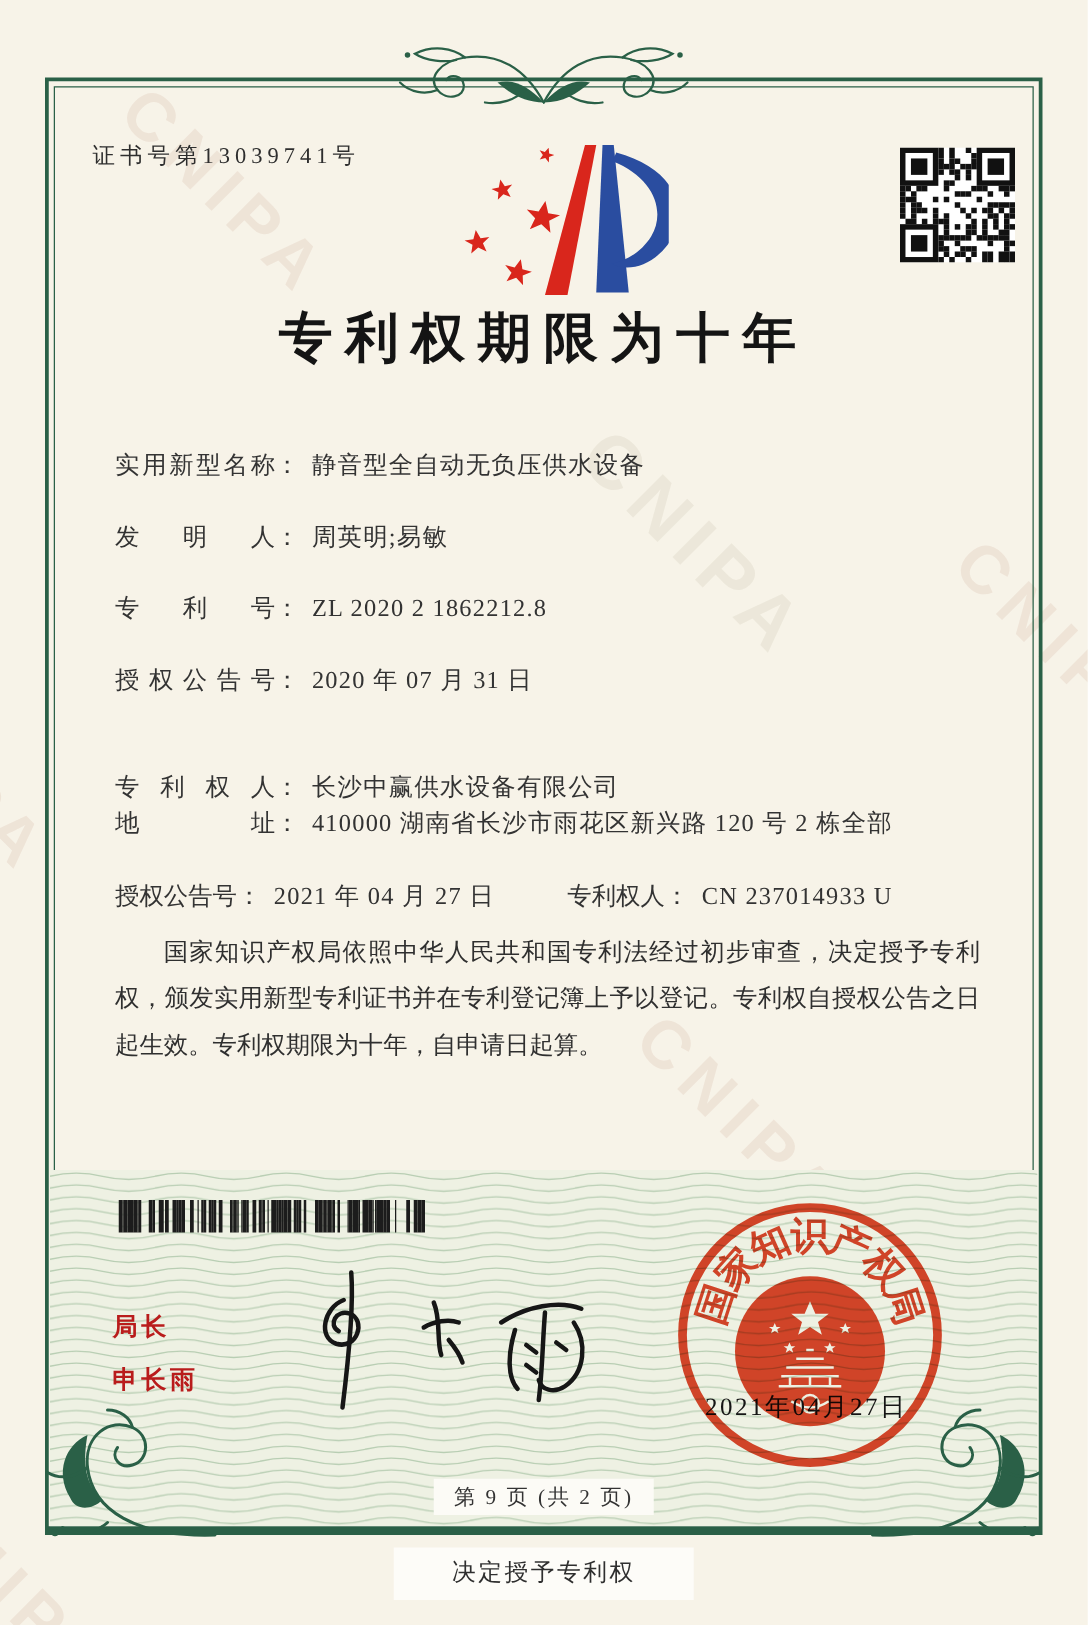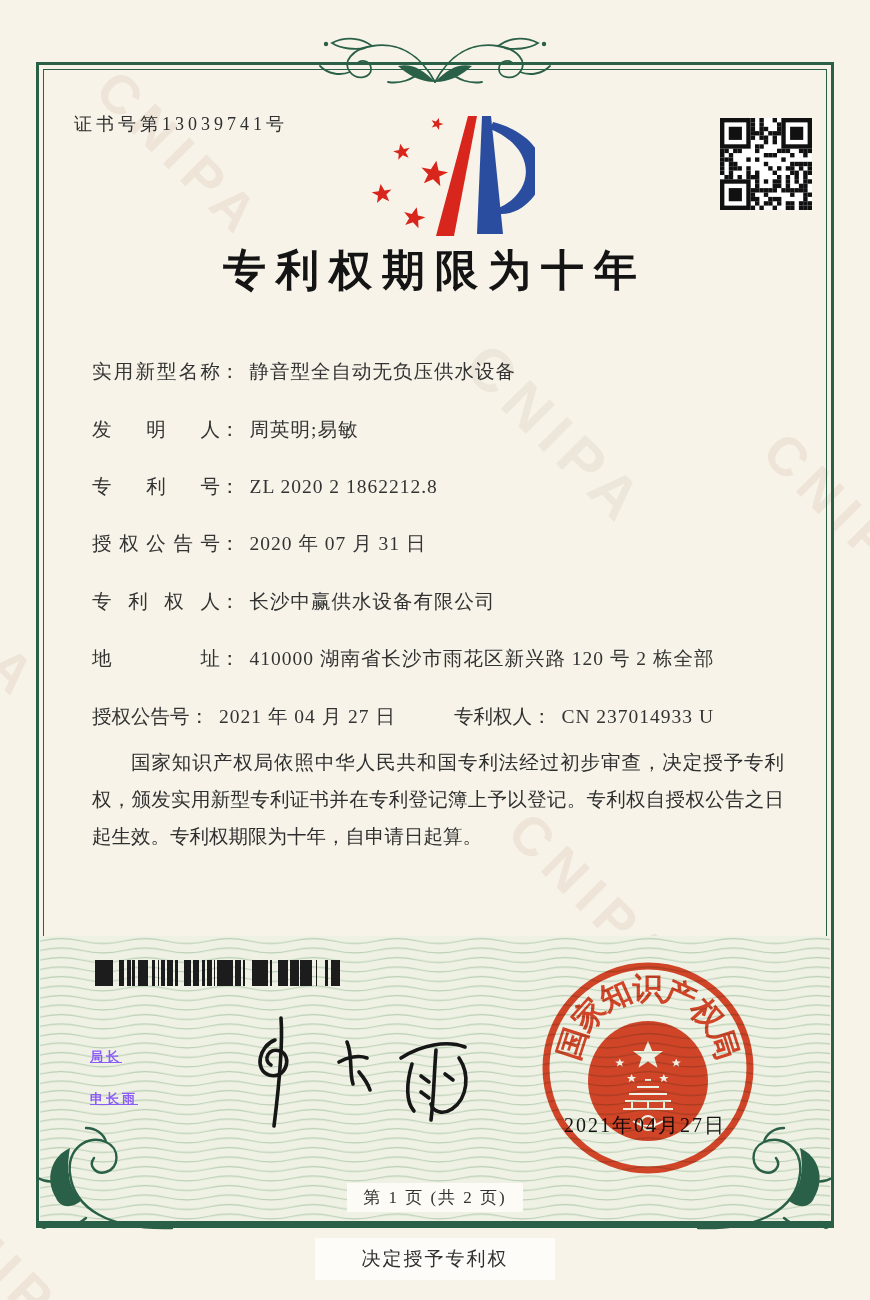--- a/index.html
+++ b/index.html
@@ -37,21 +37,21 @@
   .paras p{margin:0;text-indent:2em;}
 
   
   .waveband{left:40px;top:936px;width:790px;height:285px;}
 
   
   .barcode{left:95px;top:960px;width:248px;height:26px;display:flex;align-items:stretch;}
 
   
   .signer{font-family:"Liberation Sans","DejaVu Sans",sans-serif;font-weight:700;
-          font-size:13px;color:#8b5cf6;letter-spacing:3px;text-decoration:underline;}
+          font-size:20px;color:#b91c1c;letter-spacing:3px;}
   .signer-title{left:90px;top:1048px;}
   .signer-name{left:90px;top:1090px;}
 
   
   .sealdate{left:540px;top:1112px;width:210px;font-size:20px;color:#151515;
             letter-spacing:2px;text-align:center;}
 
   
   .pageinfo{left:0;top:1186px;width:100%;text-align:center;font-size:17px;letter-spacing:2px;color:#333;}
   .pageinfo span{background:#fcfbf6;padding:5px 16px;}
@@ -294,21 +294,21 @@
 </div>
 <div class="abs row" style="top:416px;">
   <span class="flabel">发明人</span><span>：</span><span class="fvalue">周英明;易敏</span>
 </div>
 <div class="abs row" style="top:473px;">
   <span class="flabel">专利号</span><span>：</span><span class="fvalue">ZL 2020 2 1862212.8</span>
 </div>
 <div class="abs row" style="top:530px;">
   <span class="flabel">授权公告号</span><span>：</span><span class="fvalue">2020 年 07 月 31 日</span>
 </div>
-<div class="abs row" style="top:588px;">
+<div class="abs row" style="top:616px;">
   <span class="flabel">专利权人</span><span>：</span><span class="fvalue">长沙中赢供水设备有限公司</span>
 </div>
 <div class="abs row" style="top:645px;">
   <span class="flabel">地址</span><span>：</span><span class="fvalue">410000 湖南省长沙市雨花区新兴路 120 号 2 栋全部</span>
 </div>
 <div class="abs row" style="top:703px;">
   <span>授权公告号</span><span>：</span><span class="fvalue">2021 年 04 月 27 日</span><span class="pair2">专利权人</span><span>：</span><span class="fvalue">CN 237014933 U</span>
 </div>
 
 <div class="abs paras">
@@ -486,14 +486,14 @@
       <path d="M90,156 h50"></path>
       <path d="M99,148 v8 M115,148 v8 M131,148 v8"></path>
       <path d="M104,134 h22"></path>
       <path d="M112,127 h6"></path>
       <circle cx="115" cy="170" r="7"></circle>
       <path d="M100,168 q15,10 30,0"></path>
     </g>
   </g>
 </svg>
 
-<div class="abs pageinfo"><span>第 1 页 (共 2 页)</span></div>
+<div class="abs pageinfo"><span>第 9 页 (共 2 页)</span></div>
 <div class="abs footnote">决定授予专利权</div>
 
 </body></html>

